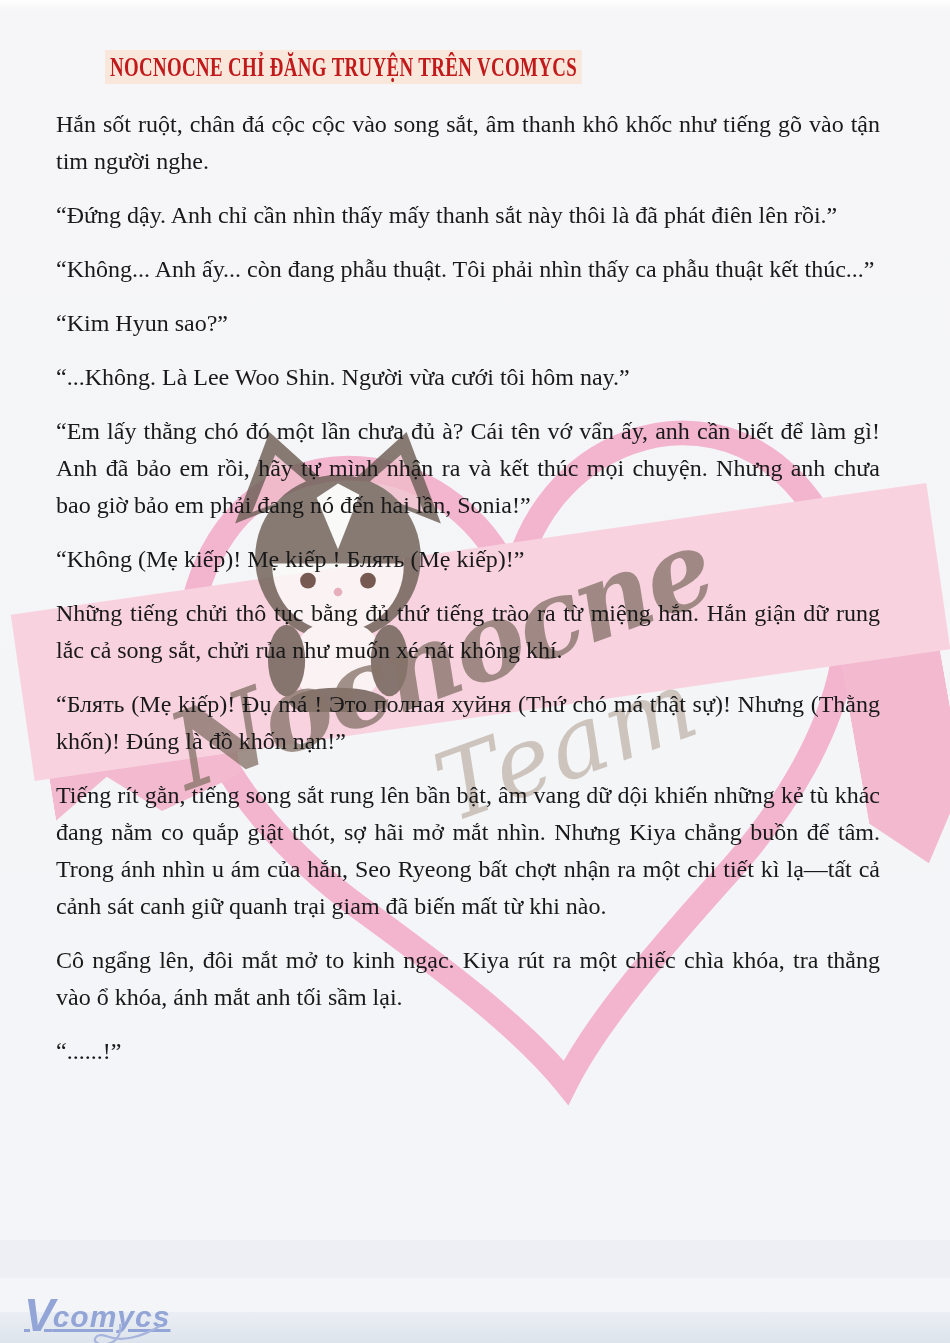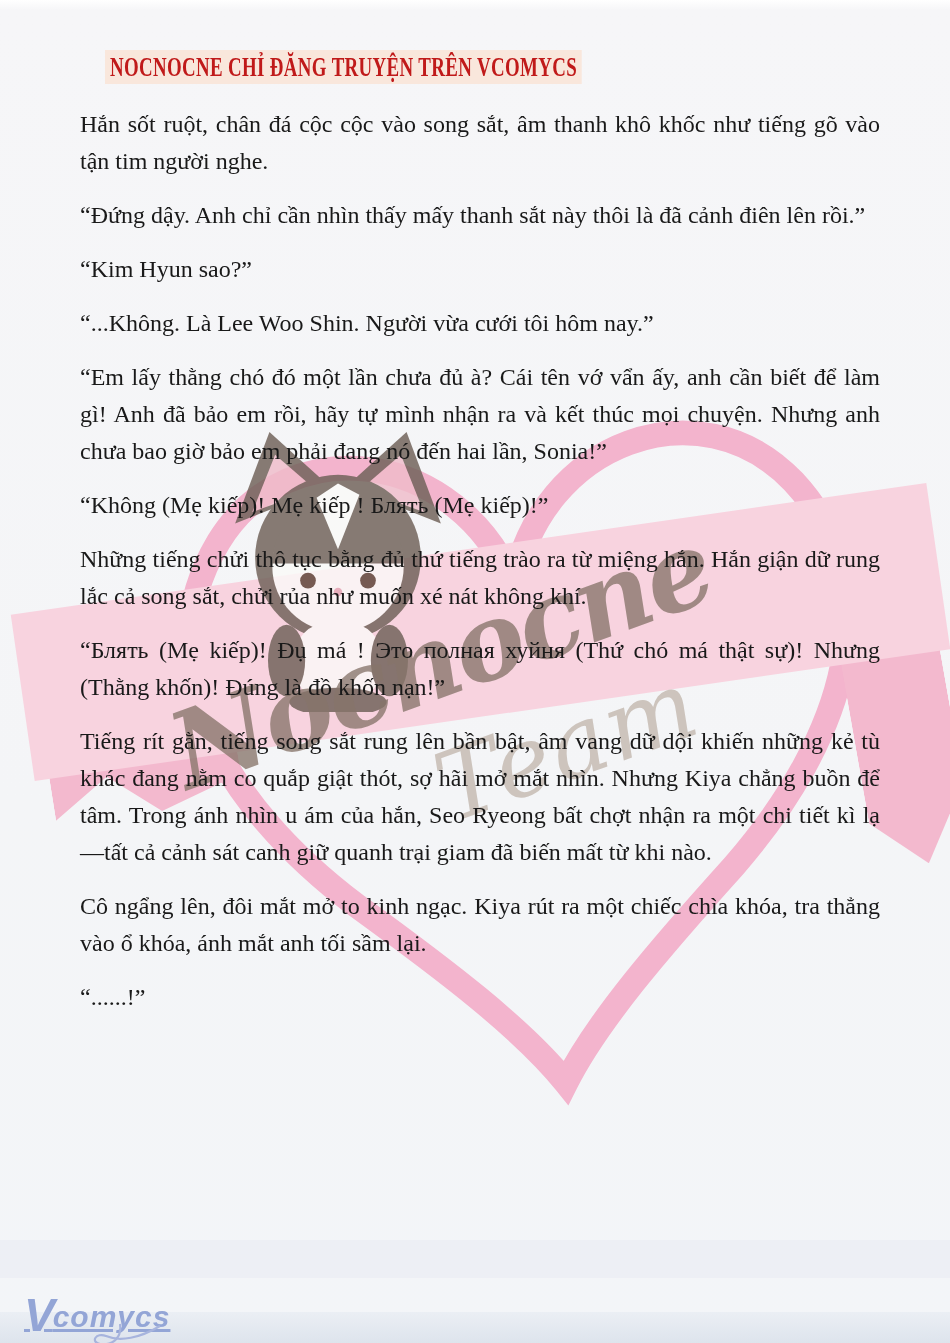--- a/index.html
+++ b/index.html
@@ -57,21 +57,21 @@
     background:#f9e7dc;
     color:#c01a1a;
     font-family:"Liberation Serif",serif;
     font-weight:700;font-size:27px;line-height:34px;
     padding:0 7px;
     transform:scaleX(.70);transform-origin:left center;
     white-space:nowrap;letter-spacing:.5px;
   }
   
   .content{
-    position:absolute;left:80px;right:70px;top:106px;z-index:5;
+    position:absolute;left:56px;right:70px;top:106px;z-index:5;
     color:#191919;
     font-size:24px;line-height:37px;
     text-align:justify;
   }
   .content p{margin:0 0 17px 0;}
   
   .footer-logo{
     position:absolute;left:24px;top:1288px;z-index:6;
     color:#93a5d6;
     font-family:"Liberation Sans",sans-serif;
@@ -120,21 +120,22 @@
   <div class="wm wm-name">Nocnocne</div>
   <div class="wm wm-team">Team</div>
 
   <div class="band-a"></div>
   <div class="band-b"></div>
 
   <div class="notice">NOCNOCNE CHỈ ĐĂNG TRUYỆN TRÊN VCOMYCS</div>
 
   <div class="content">
       <p>Hắn sốt ruột, chân đá cộc cộc vào song sắt, âm thanh khô khốc như tiếng gõ vào tận tim người nghe.</p>
-      <p>“Đứng dậy. Anh chỉ cần nhìn thấy mấy thanh sắt này thôi là đã cảnh điên lên rồi.”</p>
+      <p>“Đứng dậy. Anh chỉ cần nhìn thấy mấy thanh sắt này thôi là đã phát điên lên rồi.”</p>
+      <p>“Không... Anh ấy... còn đang phẫu thuật. Tôi phải nhìn thấy ca phẫu thuật kết thúc...”</p>
       <p>“Kim Hyun sao?”</p>
       <p>“...Không. Là Lee Woo Shin. Người vừa cưới tôi hôm nay.”</p>
       <p>“Em lấy thằng chó đó một lần chưa đủ à? Cái tên vớ vẩn ấy, anh cần biết để làm gì! Anh đã bảo em rồi, hãy tự mình nhận ra và kết thúc mọi chuyện. Nhưng anh chưa bao giờ bảo em phải đang nó đến hai lần, Sonia!”</p>
       <p>“Không (Mẹ kiếp)! Mẹ kiếp ! Блять (Mẹ kiếp)!”</p>
       <p>Những tiếng chửi thô tục bằng đủ thứ tiếng trào ra từ miệng hắn. Hắn giận dữ rung lắc cả song sắt, chửi rủa như muốn xé nát không khí.</p>
       <p>“Блять (Mẹ kiếp)! Đụ má ! Это полная хуйня (Thứ chó má thật sự)! Nhưng (Thằng khốn)! Đúng là đồ khốn nạn!”</p>
       <p>Tiếng rít gằn, tiếng song sắt rung lên bần bật, âm vang dữ dội khiến những kẻ tù khác đang nằm co quắp giật thót, sợ hãi mở mắt nhìn. Nhưng Kiya chẳng buồn để tâm. Trong ánh nhìn u ám của hắn, Seo Ryeong bất chợt nhận ra một chi tiết kì lạ—tất cả cảnh sát canh giữ quanh trại giam đã biến mất từ khi nào.</p>
       <p>Cô ngẩng lên, đôi mắt mở to kinh ngạc. Kiya rút ra một chiếc chìa khóa, tra thẳng vào ổ khóa, ánh mắt anh tối sầm lại.</p>
       <p>“......!”</p>
     </div>

